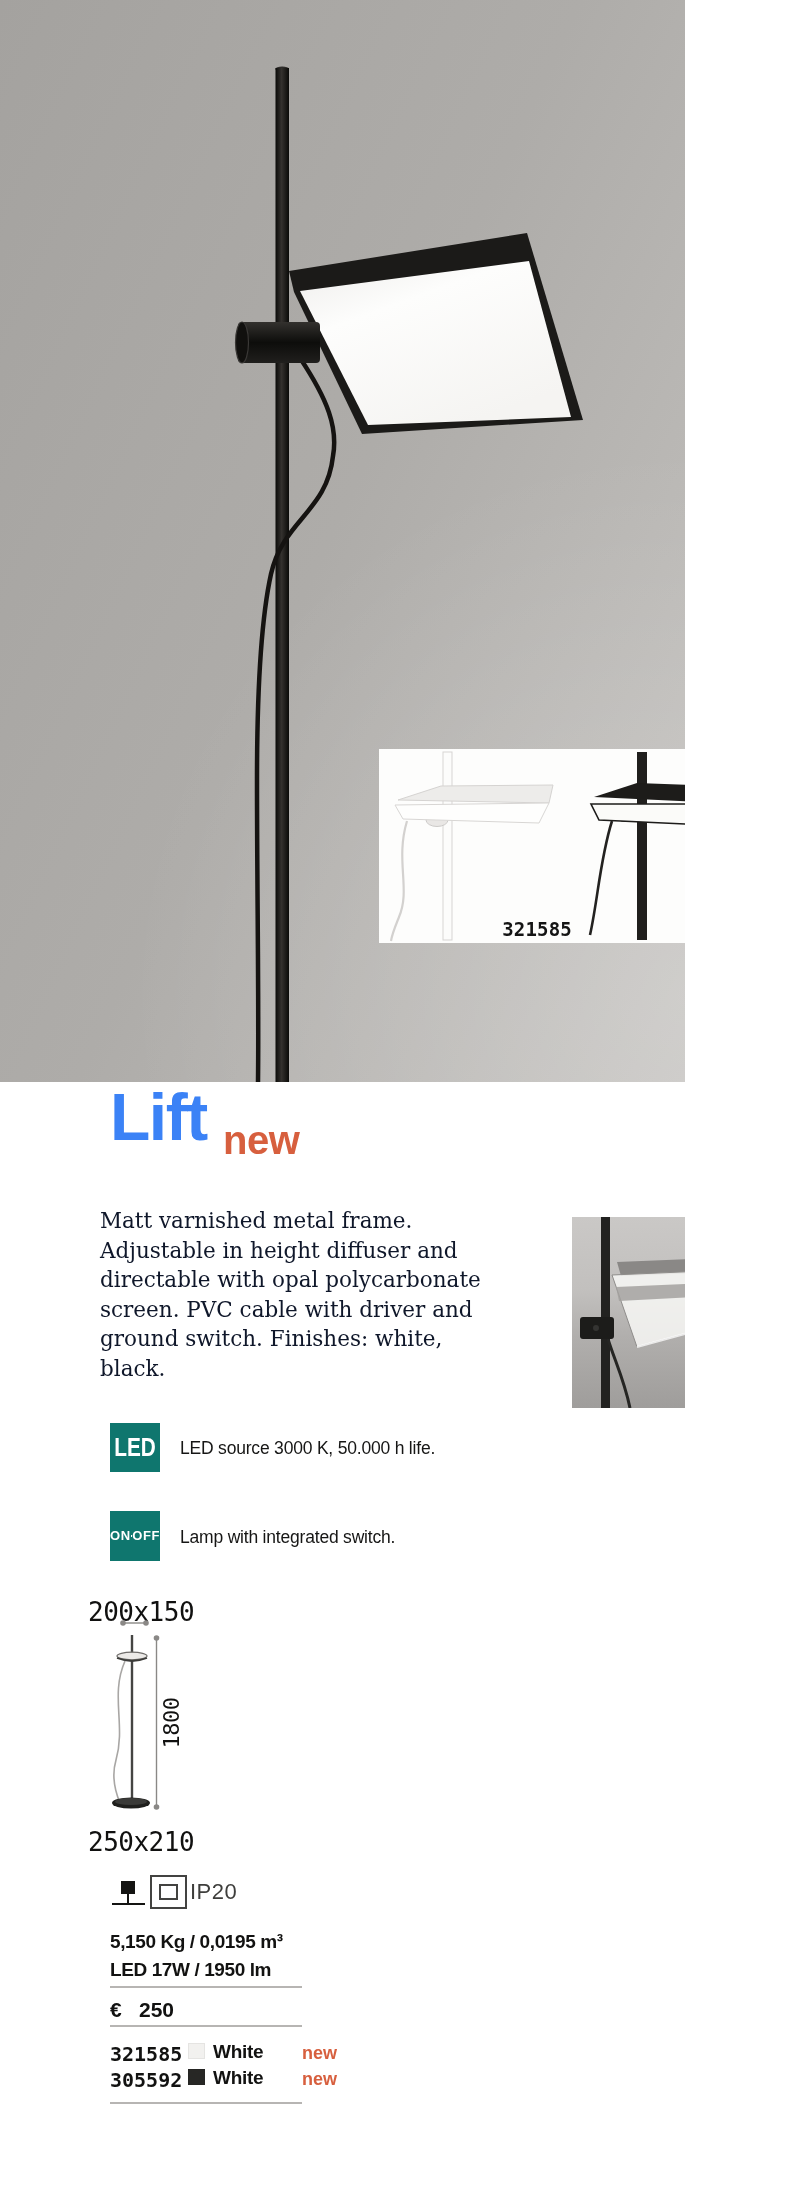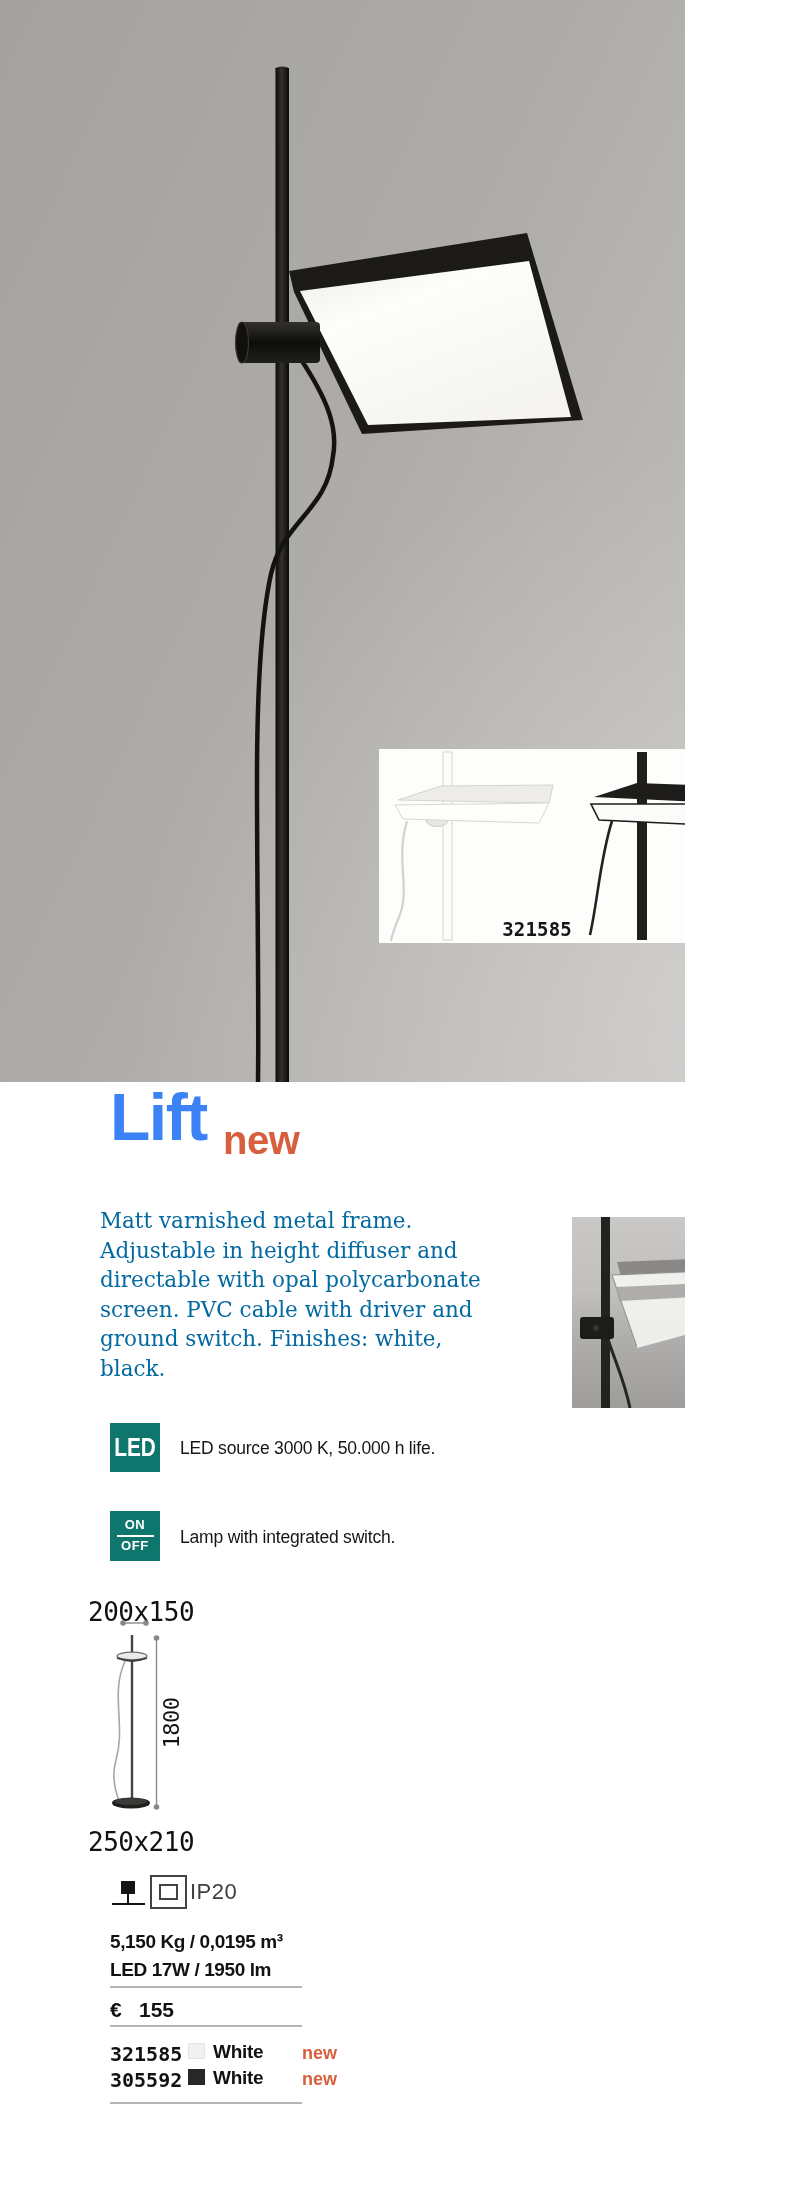--- a/index.html
+++ b/index.html
@@ -19,29 +19,29 @@
   .inset-code{top:169px;width:100px;text-align:right;font-size:19px;font-weight:bold;
      letter-spacing:0.2px;color:#141414;}
 
   
   .title{left:110px;top:1084px;font-size:66px;font-weight:bold;letter-spacing:-1.5px;
      line-height:1;color:#3b82f6;}
   .newtag-big{left:223px;top:1120px;font-size:40px;font-weight:bold;letter-spacing:-0.5px;
      line-height:1;}
 
   
-  .desc{left:100px;top:1206px;width:480px;font-size:21.5px;line-height:29.5px;color:#0369a1;}
+  .desc{left:100px;top:1206px;width:480px;font-size:21.5px;line-height:29.5px;color:#0f172a;}
   .desc div{white-space:nowrap;}
 
   
   .badge{width:50px;background:#0f766e;color:#ffffff;display:flex;align-items:center;
      justify-content:center;box-sizing:border-box;}
   .led-badge{left:110px;top:1423px;height:49px;}
   .led-badge span{font-size:26px;font-weight:bold;transform:scaleX(0.8);letter-spacing:0;}
-  .onoff-badge{left:110px;top:1511px;height:50px;flex-direction:column;}
+  .onoff-badge{left:110px;top:1511px;height:50px;flex-direction:row;}
   .onoff-badge .w{font-size:13px;font-weight:bold;letter-spacing:0.6px;line-height:1.15;}
   .onoff-badge .bar{width:37px;height:2px;background:#ffffff;margin:2px 0;}
   .feature-text{left:180px;font-size:17.5px;font-weight:500;letter-spacing:-0.2px;color:#161615;}
 
   
   .dim-label{left:88px;font-size:26px;letter-spacing:-0.5px;color:#111110;}
   .dim-height{left:136px;top:1688px;width:70px;height:70px;display:flex;align-items:center;
      justify-content:center;transform:rotate(-90deg);font-size:22px;letter-spacing:-0.5px;color:#111110;}
 
   
@@ -207,21 +207,21 @@
     <div class="inner"></div>
   </div>
   <div class="abs sans ip">IP20</div>
 
   <div class="abs sans spec-bold" style="top:1931px">5,150 Kg / 0,0195 m³</div>
   <div class="abs sans spec-bold" style="top:1959px">LED 17W / 1950 lm</div>
 
   <div class="abs rule" style="top:1986px"></div>
 
   <div class="abs sans price" style="left:110px;top:1998px">€</div>
-  <div class="abs sans price" style="left:139px;top:1998px">155</div>
+  <div class="abs sans price" style="left:139px;top:1998px">250</div>
 
   <div class="abs rule" style="top:2025px"></div>
 
   <div>
     <div class="abs mono vcode" style="top:2042px">321585</div>
     <div class="abs swatch" style="top: 2043px; background: rgb(242, 241, 239);"></div>
     <div class="abs sans vname" style="top:2041px">White</div>
     <div class="abs sans vnew" style="top: 2043px; color: rgb(215, 95, 62);">new</div>
   </div>
   <div>

